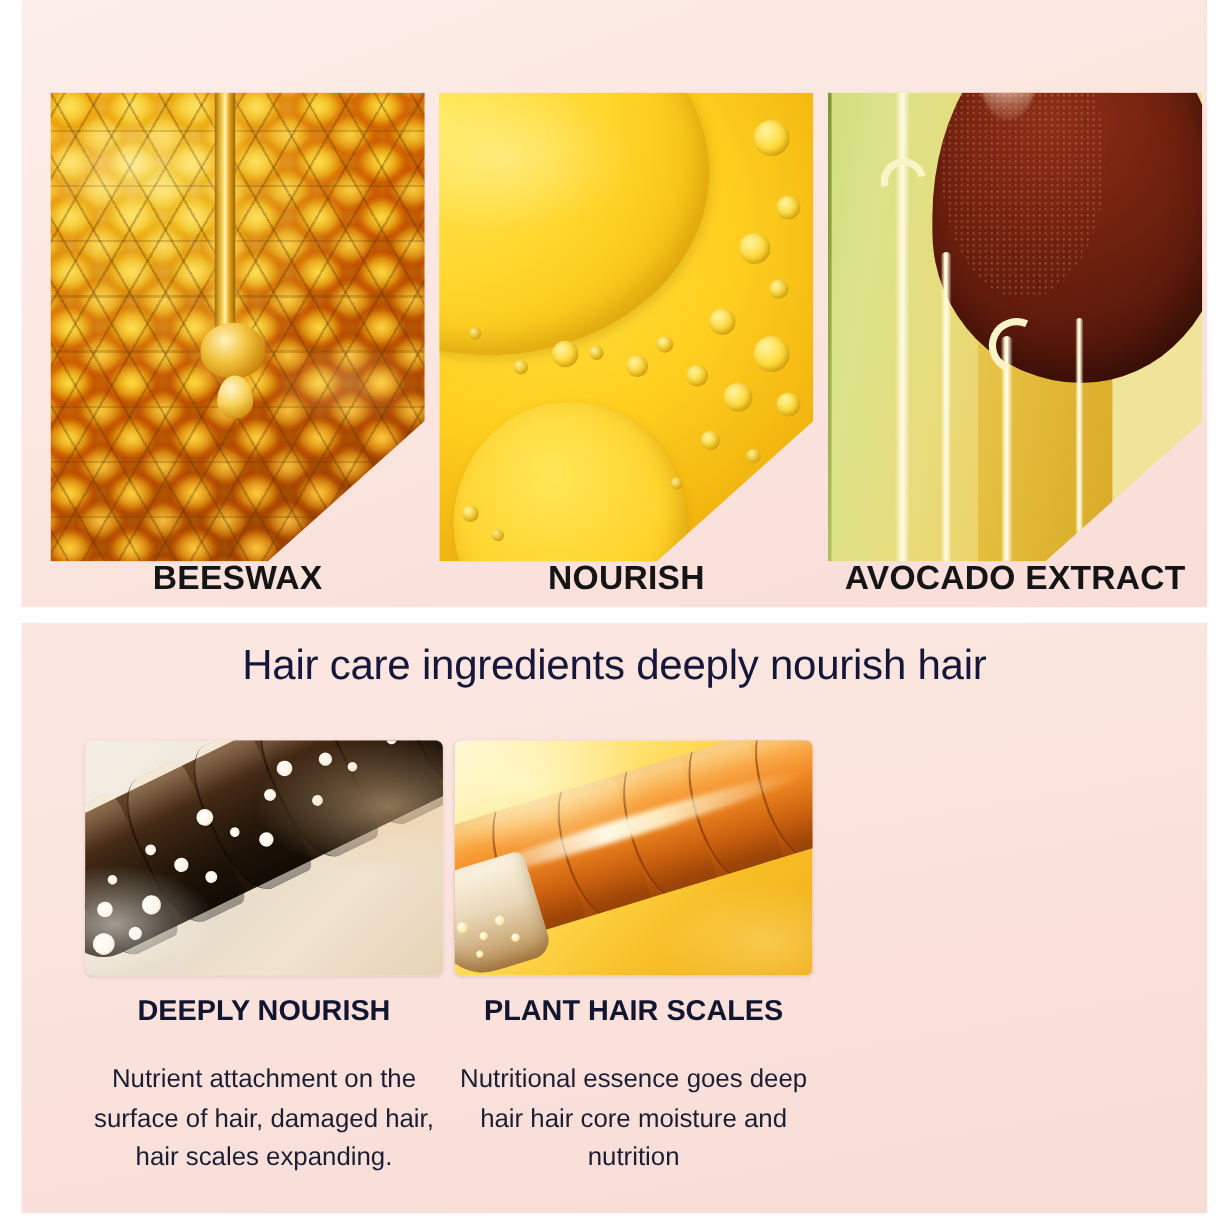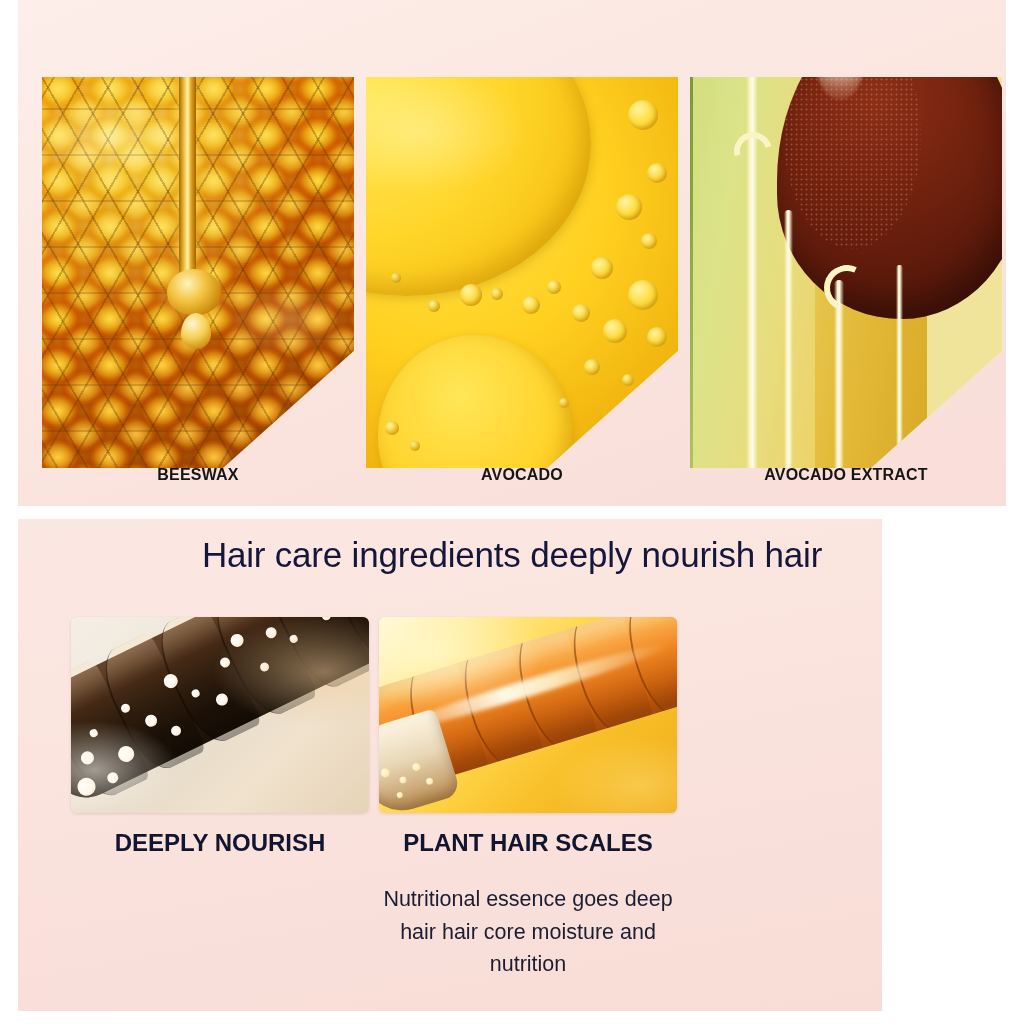--- a/index.html
+++ b/index.html
@@ -77,21 +77,21 @@
     clip-path: polygon(0% 0%, 100% 0%, 100% 70%, 58% 100%, 0% 100%);
   }
   .ing-photo .inner { position: absolute; inset: 0; }
 
   .ing-label {
     position: absolute;
     left: 0;
     top: 389px;
     width: 312px;
     text-align: center;
-    font-size: 16px;
+    font-size: 28px;
     font-weight: 700;
     color: #151515;
     letter-spacing: 0.2px;
     white-space: nowrap;
   }
   .ing-label.wide { left: -24px; width: 360px; }
 
   
   .honey-bg {
     background:
@@ -268,21 +268,21 @@
     border-right-color: transparent;
     border-bottom-color: transparent;
     border-radius: 50%;
   }
 
   
   #bottom-section {
     position: absolute;
     left: 18px;
     top: 519px;
-    width: 864px;
+    width: 988px;
     height: 492px;
     background: linear-gradient(170deg, #fbe7e2 0%, #fbe4de 40%, #f8dcd6 100%);
   }
   #section-heading {
     position: absolute;
     left: 0;
     top: 16px;
     width: 988px;
     text-align: center;
     font-size: 35px;
@@ -500,21 +500,21 @@
           <div class="bub" style="left:20%;top:57%;width:12px;height:12px;"></div>
           <div class="bub" style="left:8%;top:50%;width:10px;height:10px;"></div>
           <div class="bub" style="left:70%;top:72%;width:16px;height:16px;"></div>
           <div class="bub" style="left:82%;top:76%;width:12px;height:12px;"></div>
           <div class="bub" style="left:62%;top:82%;width:10px;height:10px;"></div>
           <div class="bub" style="left:6%;top:88%;width:14px;height:14px;"></div>
           <div class="bub" style="left:14%;top:93%;width:10px;height:10px;"></div>
           <div class="gly-sheen"></div>
         </div>
       </div>
-      <div class="ing-label">AVOCADO</div>
+      <div class="ing-label">NOURISH</div>
     </div>
 
     <div class="ingredient-cell cell-c">
       <div class="ing-photo">
         <div class="inner avo-bg">
           <div class="avo-flesh"></div>
           <div class="avo-skin"></div>
           <div class="avo-oilmid"></div>
           <div class="avo-pit"></div>
           <div class="avo-pit-speck"></div>
@@ -568,20 +568,21 @@
 
             <div class="bead" style="left:80%;top:44%;width:9px;height:9px;"></div>
 
             <div class="bead" style="left:4%;top:82%;width:18px;height:18px;"></div>
             <div class="bead" style="left:12%;top:88%;width:11px;height:11px;"></div>
           </div>
           <div class="hair1-soft"></div>
         </div>
       </div>
       <div class="ben-title">DEEPLY NOURISH</div>
+      <div class="ben-body">Nutrient attachment on the surface of hair, damaged hair, hair scales expanding.</div>
     </div>
 
     <div class="benefit-cell bcell-b">
       <div class="ben-photo">
         <div class="inner hair2-bg">
           <div class="shaft">
             <div class="shaft-seg" style="left:18%;"></div>
             <div class="shaft-seg" style="left:33%;"></div>
             <div class="shaft-seg" style="left:48%;"></div>
             <div class="shaft-seg" style="left:63%;"></div>

